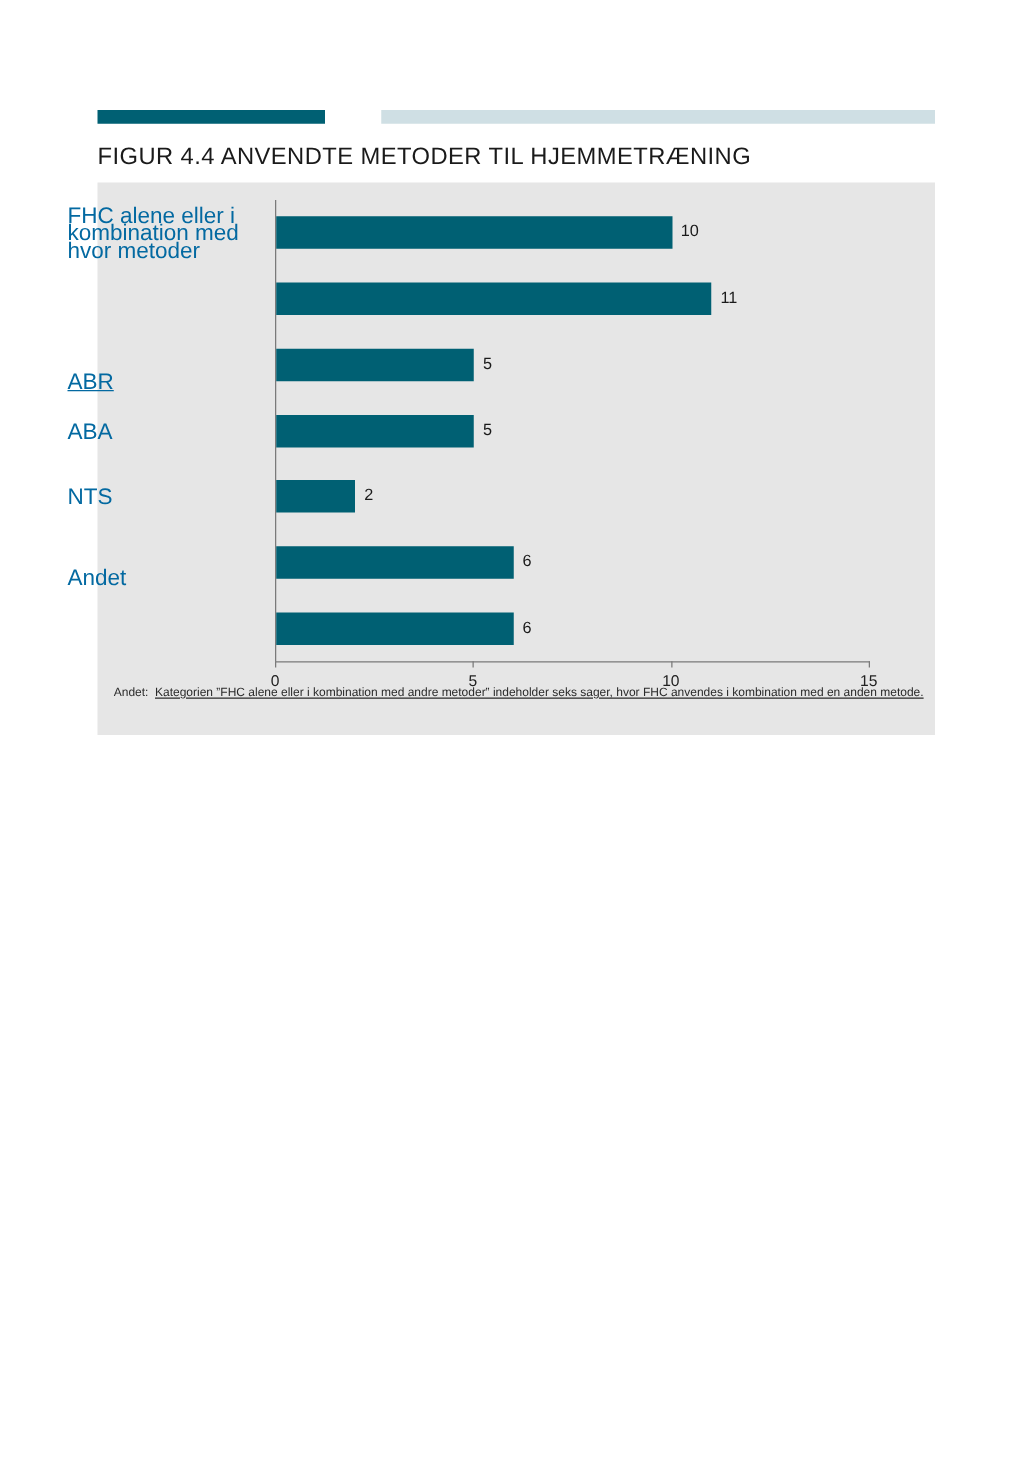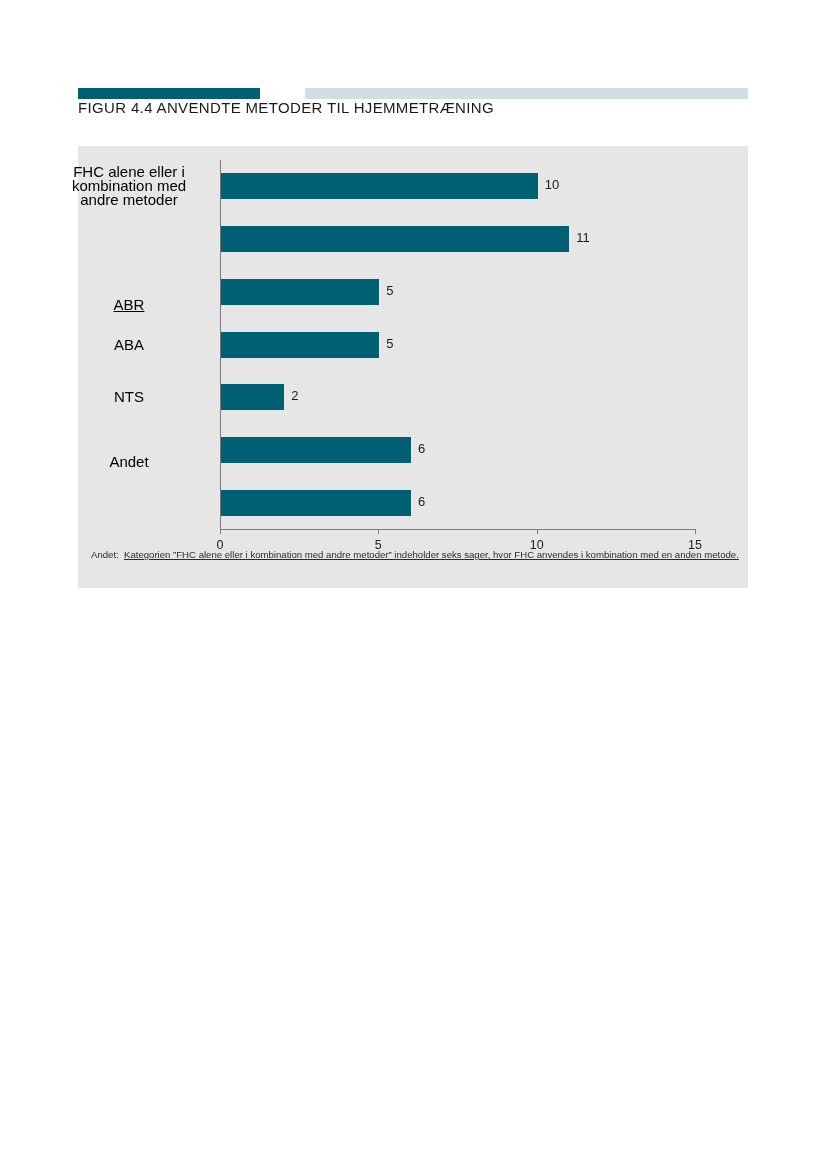--- a/index.html
+++ b/index.html
@@ -37,22 +37,22 @@
     top: 0;
     width: 443px;
     height: 11px;
     background: #cfdfe4;
   }
 
   
   .fig-title {
     position: absolute;
     left: 78px;
-    top: 99px;
-    font-size: 15px;
+    top: 115px;
+    font-size: 19px;
     letter-spacing: 0.35px;
     color: #1a1a1a;
     white-space: nowrap;
   }
 
   
   .chart-panel {
     position: absolute;
     left: 78px;
     top: 146px;
@@ -119,24 +119,24 @@
     top: 4px;
     font-size: 13px;
     color: #1a1a1a;
     white-space: nowrap;
   }
 
   
   .cat-label {
     position: absolute;
     right: 8px;
-    text-align: center;
-    font-size: 15px;
+    text-align: left;
+    font-size: 18px;
     line-height: 14px;
-    color: #000000;
+    color: #0369a1;
     width: 150px;
   }
   .cat-label-wrap {
     position: absolute;
     left: 0;
     top: 14px;
     width: 134px;
     height: 369px;
   }
 
@@ -169,21 +169,21 @@
 <div class="accent-row">
   <div class="accent-dark"></div>
   <div class="accent-light"></div>
 </div>
 
 <div class="fig-title">FIGUR 4.4 ANVENDTE METODER TIL HJEMMETRÆNING</div>
 
 <div class="chart-panel">
 
   <div class="cat-label-wrap" id="catLabels">
-      <div class="cat-label" style="top: 5.35714px;"><span>FHC alene eller i</span><br><span>kombination med</span><br><span>andre metoder</span></div>
+      <div class="cat-label" style="top: 5.35714px;"><span>FHC alene eller i</span><br><span>kombination med</span><br><span>hvor metoder</span></div>
       <div class="cat-label" style="top: 138px; text-decoration: underline;"><span>ABR</span></div>
       <div class="cat-label" style="top: 177.5px;"><span>ABA</span></div>
       <div class="cat-label" style="top: 230.214px;"><span>NTS</span></div>
       <div class="cat-label" style="top: 295px;"><span>Andet</span></div>
     </div>
 
   <div class="plot" id="plotArea">
     <div class="axis-y-line"></div>
     <div class="axis-x-line"></div>
   <div class="tick" style="left: 0px;"></div>

